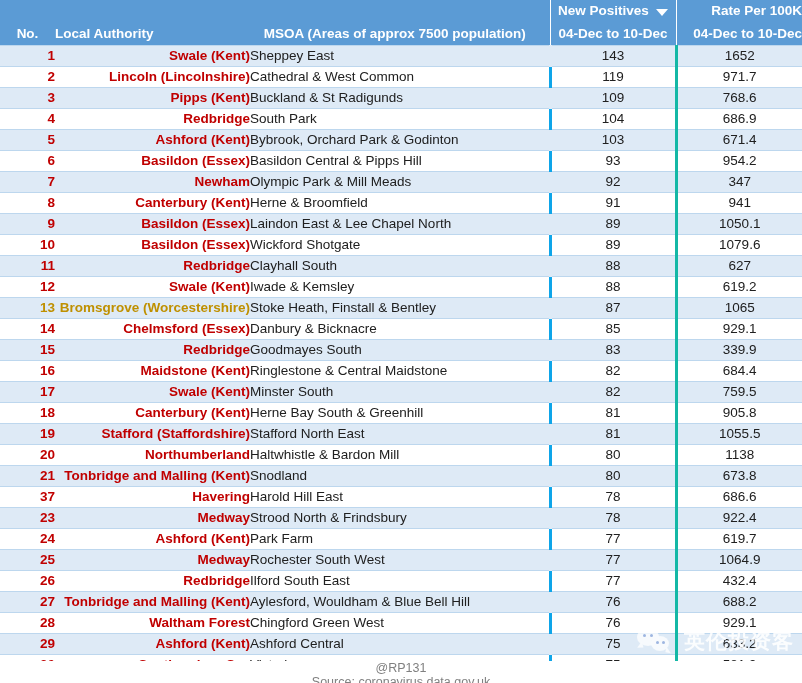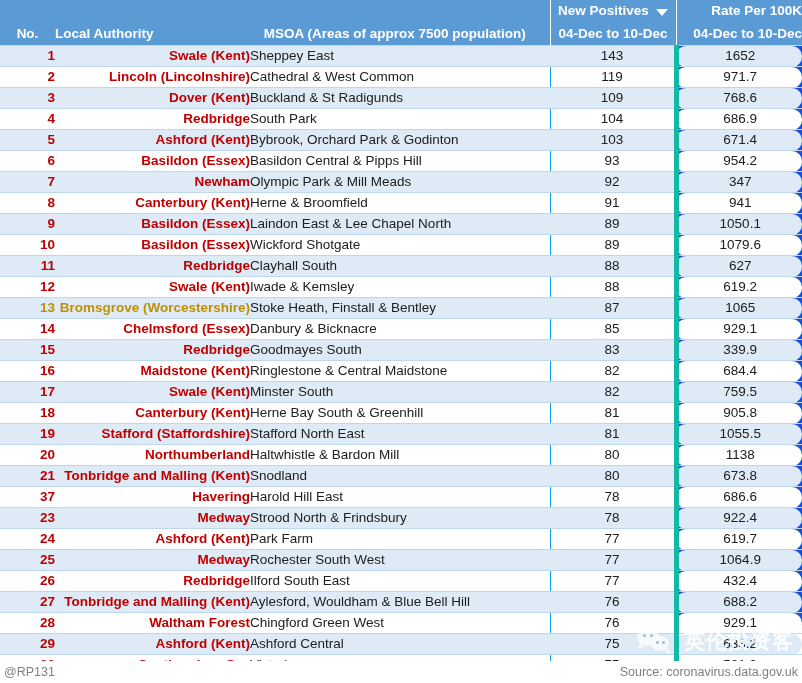--- a/index.html
+++ b/index.html
@@ -13,21 +13,21 @@
     font-family: "Liberation Sans", sans-serif;
     overflow: hidden;
     position: relative;
   }
 
   .sheet {
     width: 802px;
     height: 625px;
     position: relative;
     box-sizing: border-box;
-    background: #1d4ed8;
+    background: #ef4444;
   }
 
   table.grid {
     border-collapse: collapse;
     table-layout: fixed;
     width: 802px;
   }
 
   
   thead tr.hdr-top th,
@@ -99,35 +99,34 @@
     box-sizing: border-box;
     color: #C00000;
     font-weight: bold;
   }
   td.d-msoa {
     width: 300px;
     text-align: left;
     padding-left: 0px;
     box-sizing: border-box;
     color: #202020;
-    border-right: 1px solid #0ea5e9;
+    border-right: 3px solid #0ea5e9;
   }
   td.d-np {
     width: 126px;
     text-align: center;
     box-sizing: border-box;
     color: #202020;
-    border-right: 5px solid #14b8a6;
+    border-right: 3px solid #14b8a6;
   }
   td.d-rate {
     width: 126px;
     text-align: center;
     box-sizing: border-box;
     color: #202020;
-    border-radius: 10px;
   }
 
   tbody tr.drow.odd td.d-msoa { border-right-color: #DEEAF6; }
 
   tbody tr.drow td { border-bottom: 1px solid #BDD7EE; }
   tbody tr.drow.odd td { border-top: 1px solid #BDD7EE; }
 
   tr.drow.gold td.d-no,
   tr.drow.gold td.d-la { color: #BF9000; }
 
@@ -162,20 +161,21 @@
     width: 802px;
     height: 22px;
     background: #ffffff;
     display: flex;
     align-items: center;
     justify-content: space-between;
     box-sizing: border-box;
     padding: 0 4px;
     font-size: 12.5px;
     color: #808080;
+    flex-direction: column;
   }
 
   
   .watermark {
     position: absolute;
     right: 8px;
     top: 628px;
     display: flex;
     align-items: center;
     gap: 13px;
@@ -290,21 +290,21 @@
         </tr>
         <tr class="drow even">
           <td class="d-no">2</td>
           <td class="d-la">Lincoln (Lincolnshire)</td>
           <td class="d-msoa">Cathedral &amp; West Common</td>
           <td class="d-np">119</td>
           <td class="d-rate">971.7</td>
         </tr>
         <tr class="drow odd">
           <td class="d-no">3</td>
-          <td class="d-la">Dover (Kent)</td>
+          <td class="d-la">Pipps (Kent)</td>
           <td class="d-msoa">Buckland &amp; St Radigunds</td>
           <td class="d-np">109</td>
           <td class="d-rate">768.6</td>
         </tr>
         <tr class="drow even">
           <td class="d-no">4</td>
           <td class="d-la">Redbridge</td>
           <td class="d-msoa">South Park</td>
           <td class="d-np">104</td>
           <td class="d-rate">686.9</td>

